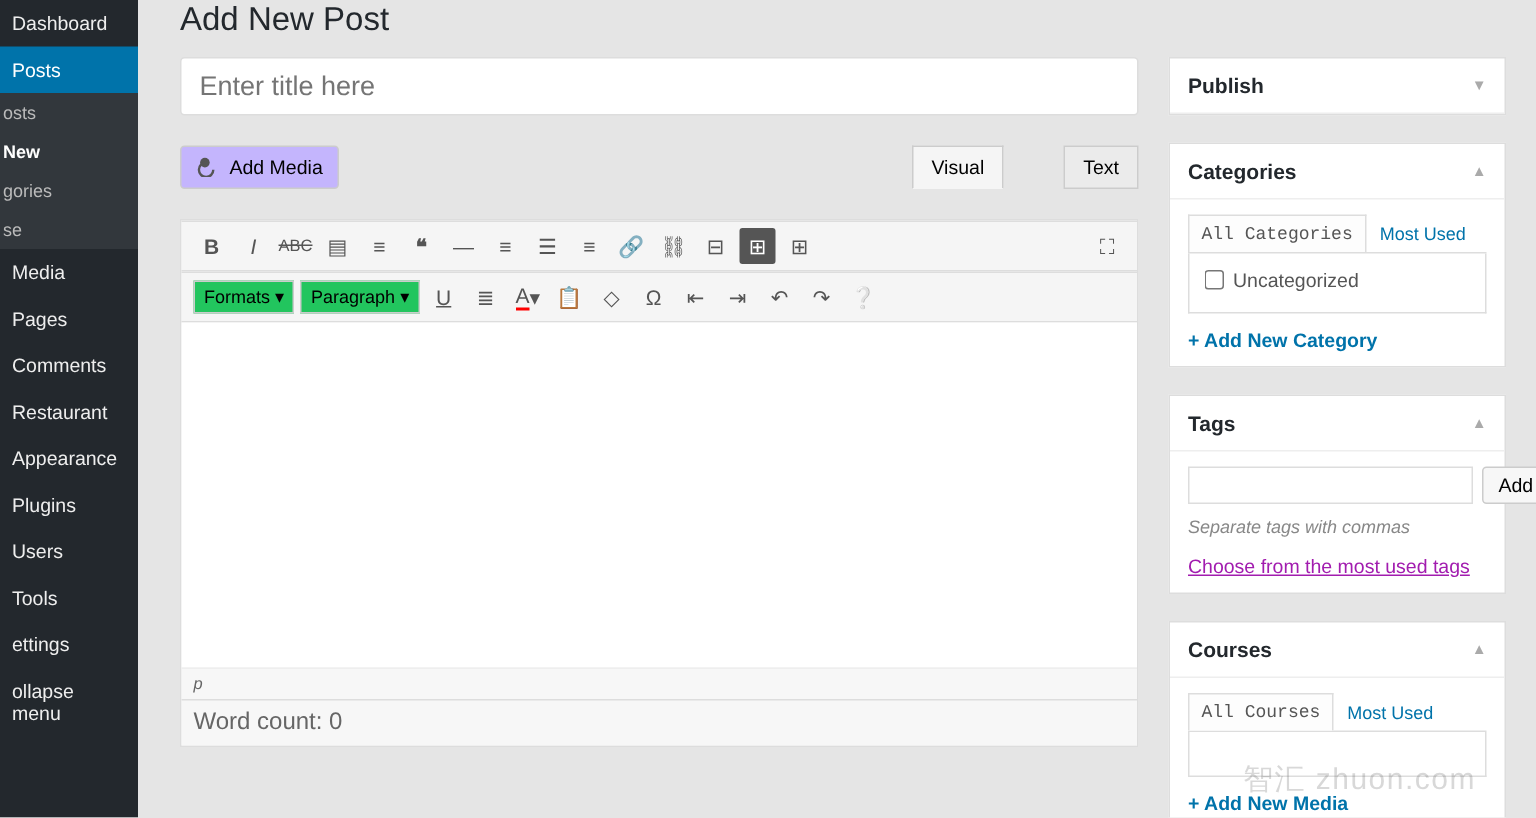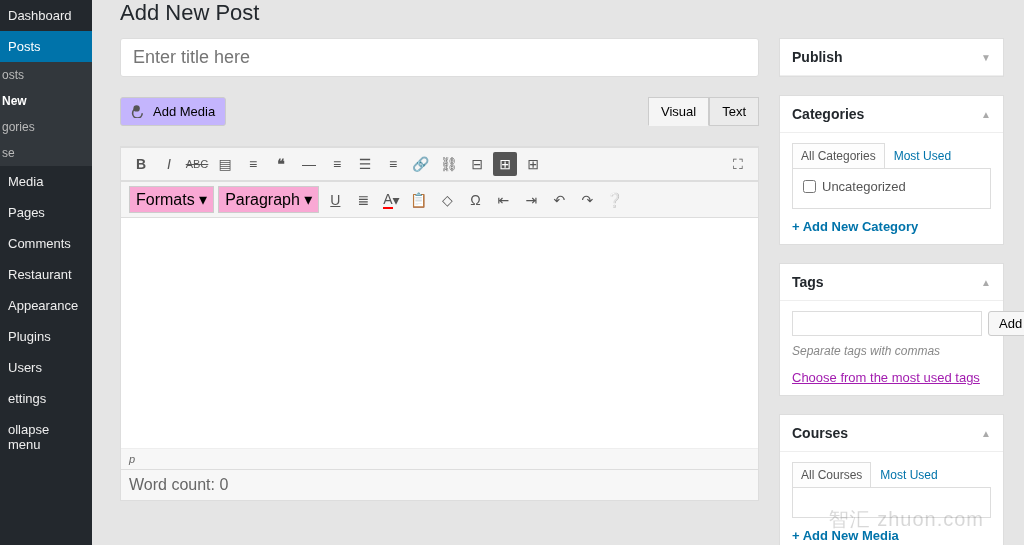--- a/index.html
+++ b/index.html
@@ -10,37 +10,37 @@
 .sidebar-sub { padding: 6px 8px 6px 2px; color: #bbb; font-size: 12px; background: #32373c; }
 .sidebar-sub.selected { color: #fff; font-weight: bold; }
 .main { position: absolute; left: 100px; top: 0; right: 0; height: 100%; padding: 0 20px; }
 .page-title { font-size: 22px; font-weight: 400; color: #23282d; margin: 0 0 12px 0; }
 .content-wrap { display: flex; gap: 20px; }
 .content-main { flex: 1; min-width: 0; }
 .content-side { width: 225px; }
 .title-input { width: 100%; padding: 8px 12px; font-size: 18px; border: 1px solid #ddd; background: #fff; color: #888; border-radius: 3px; }
 .editor-box { margin-top: 20px; border: 1px solid #ddd; background: #f5f5f5; }
 .media-btn { display: inline-flex; align-items: center; gap: 6px; padding: 4px 10px; border: 1px solid #ccc; background: #c4b5fd; border-radius: 3px; font-size: 13px; cursor: pointer; }
-.tabs-right { margin-left: auto; display: flex; }
+.tabs-right { margin-left: auto; display: flex; gap: 40px; }
 .ed-tab { padding: 6px 12px; border: 1px solid #ccc; background: #ebebeb; font-size: 13px; cursor: pointer; }
 .ed-tab.active { background: #f5f5f5; border-bottom-color: #f5f5f5; }
 .toolbar { display: flex; flex-wrap: wrap; align-items: center; gap: 4px; padding: 4px 8px; border-top: 1px solid #ddd; border-bottom: 1px solid #ddd; background: #f5f5f5; }
 .tb-btn { width: 24px; height: 24px; display: flex; align-items: center; justify-content: center; font-size: 14px; color: #555; cursor: pointer; border-radius: 2px; }
-.tb-sel { padding: 3px 6px; font-size: 16px; border: 1px solid #ccc; background: #f9a8d4; cursor: pointer; }
+.tb-sel { padding: 3px 6px; font-size: 12px; border: 1px solid #ccc; background: #22c55e; cursor: pointer; }
 .editor-body { height: 230px; background: #fff; }
 .status-path { padding: 4px 8px; font-size: 11px; font-style: italic; color: #666; border-top: 1px solid #eee; background: #f7f7f7; }
 .word-count { padding: 6px 8px; font-size: 16px; color: #666; border-top: 1px solid #ddd; background: #f7f7f7; }
 .postbox { background: #fff; border: 1px solid #ddd; margin-bottom: 18px; }
 .postbox-header { display: flex; align-items: center; justify-content: space-between; padding: 10px 12px; border-bottom: 1px solid #eee; cursor: pointer; }
 .postbox-header h2 { font-size: 14px; font-weight: bold; color: #23282d; }
 .toggle-icon { color: #aaa; font-size: 10px; }
 .postbox-body { padding: 10px 12px; font-size: 13px; }
 .cat-tabs { display: flex; border-bottom: 1px solid #ddd; margin-bottom: 0; }
 .cat-tab { padding: 5px 8px; font-size: 12px; cursor: pointer; border: 1px solid transparent; border-bottom: none; }
-.cat-tab.active { border-color: #ddd; background: #fdfdfd; color: #555; }
+.cat-tab.active { border-color: #ddd; background: #fdfdfd; color: #555; font-family: Liberation Mono, monospace; }
 .cat-tab.link { color: #0073aa; }
 .cat-box { border: 1px solid #ddd; border-top: none; padding: 10px; min-height: 40px; }
 .cat-item { display: flex; align-items: center; gap: 6px; color: #555; }
 .add-link { color: #0073aa; font-size: 13px; margin-top: 10px; display: inline-block; cursor: pointer; }
 .add-link strong { font-weight: bold; }
 .tag-input-row { display: flex; gap: 6px; }
 .tag-input { flex: 1; padding: 4px 6px; border: 1px solid #ddd; font-size: 13px; }
 .add-btn { padding: 4px 10px; border: 1px solid #ccc; background: #f7f7f7; border-radius: 3px; font-size: 13px; cursor: pointer; }
 .hint { font-style: italic; color: #888; font-size: 12px; margin-top: 8px; }
 .link-blue { color: #a21caf; text-decoration: underline; font-size: 13px; margin-top: 12px; display: inline-block; cursor: pointer; }
@@ -57,20 +57,21 @@
   <div class="sidebar-sub selected">New</div>
   <div class="sidebar-sub">gories</div>
   <div class="sidebar-sub">se</div>
   <div class="sidebar-item">Media</div>
   <div class="sidebar-item">Pages</div>
   <div class="sidebar-item">Comments</div>
   <div class="sidebar-item">Restaurant</div>
   <div class="sidebar-item">Appearance</div>
   <div class="sidebar-item">Plugins</div>
   <div class="sidebar-item">Users</div>
+  <div class="sidebar-item">Tools</div>
   <div class="sidebar-item">ettings</div>
   <div class="sidebar-item">ollapse menu</div>
 </div>
 
 <div class="main">
   <h1 class="page-title">Add New Post</h1>
 
   <div class="content-wrap">
     <div class="content-main">
       <input class="title-input" placeholder="Enter title here" style="">

